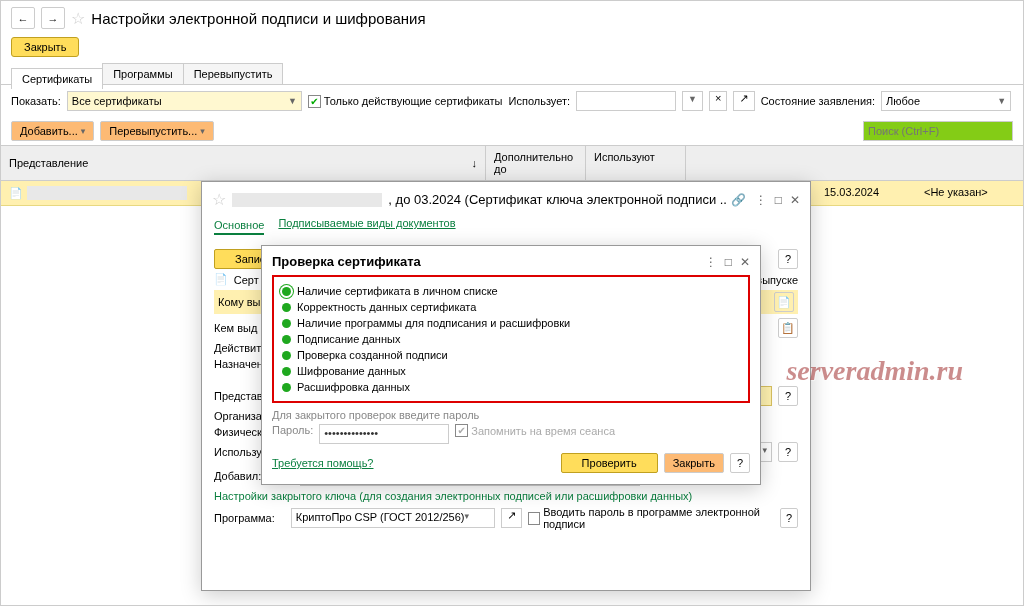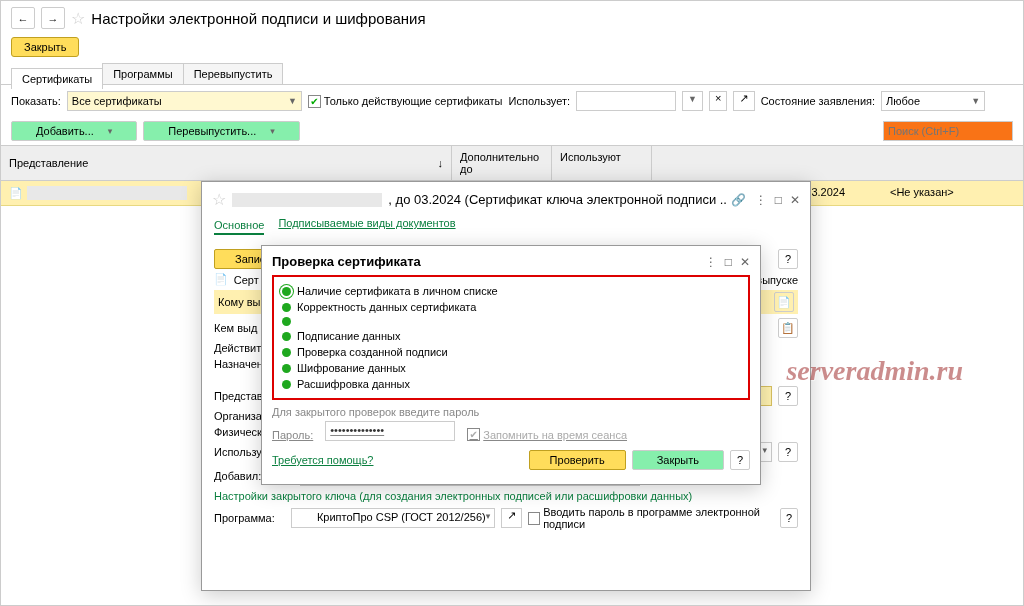--- a/index.html
+++ b/index.html
@@ -14,26 +14,26 @@
 .tab.active { background: #fff; position: relative; top: 5px; }
 .toolbar { display: flex; align-items: center; gap: 6px; padding: 6px 10px; }
 .label { white-space: nowrap; }
 .select-field { border: 1px solid #ccc; background: #fff; padding: 2px 4px; height: 20px; display: flex; align-items: center; justify-content: space-between; }
 .select-wide { width: 235px; background: #fff8d0; }
 .checkbox { display: flex; align-items: center; gap: 3px; }
 .check-mark { width: 13px; height: 13px; border: 1px solid #888; background: #fff; display: inline-flex; align-items: center; justify-content: center; color: #0a0; font-size: 10px; }
 .input-field { border: 1px solid #ccc; height: 20px; padding: 2px 4px; background: #fff; }
 .small-btn { border: 1px solid #ccc; height: 20px; padding: 0 5px; background: #fff; cursor: pointer; }
 .toolbar2 { display: flex; align-items: center; gap: 6px; padding: 4px 10px; justify-content: space-between; }
-.btn { border: 1px solid #ccc; background: #86efac; padding: 3px 24px; border-radius: 2px; cursor: pointer; display: flex; align-items: center; gap: 14px; }
+.btn { border: 1px solid #ccc; background: #fdba74; padding: 3px 8px; border-radius: 2px; cursor: pointer; display: flex; align-items: center; gap: 3px; }
 .table-header { display: flex; background: #eee; border-top: 1px solid #ccc; border-bottom: 1px solid #ccc; }
 .th { padding: 5px 8px; border-right: 1px solid #ccc; }
 .table-row { display: flex; background: #fff0b0; border-bottom: 1px solid #e8d880; }
 .td { padding: 5px 8px; }
-.col1 { width: 451px; display: flex; align-items: center; justify-content: space-between; }
+.col1 { width: 485px; display: flex; align-items: center; justify-content: space-between; }
 .col2 { width: 330px; }
 .col3 { width: 100px; }
 .col4 { width: 100px; }
 .dialog { position: absolute; background: #fff; border: 1px solid #999; box-shadow: 0 4px 20px rgba(0,0,0,0.2); }
 .dialog1 { left: 200px; top: 180px; width: 610px; height: 410px; }
 .dialog1-header { display: flex; align-items: center; gap: 6px; padding: 8px 10px; }
 .dialog1-title { font-size: 13px; flex: 1; white-space: nowrap; overflow: hidden; }
 .win-icons { display: flex; gap: 8px; color: #666; }
 .win-icons span { cursor: pointer; font-size: 12px; }
 .dialog1-tabs { display: flex; gap: 14px; padding: 0 12px 6px; }
@@ -48,21 +48,21 @@
 .help-icon { border: 1px solid #ccc; width: 20px; height: 20px; display: inline-flex; align-items: center; justify-content: center; border-radius: 2px; }
 .green-text { color: #0a7f3f; }
 .dialog2 { left: 260px; top: 244px; width: 500px; height: 240px; z-index: 10; }
 .dialog2-header { display: flex; justify-content: space-between; align-items: center; padding: 8px 10px 4px; }
 .dialog2-title { font-size: 13px; font-weight: bold; }
 .check-list { border: 2px solid #d00; padding: 6px 8px; margin: 2px 10px 6px; }
 .check-item { display: flex; align-items: center; gap: 6px; padding: 2px 0; }
 .green-dot { width: 9px; height: 9px; background: #1fa81f; border-radius: 50%; }
 .green-dot.sel { box-shadow: 0 0 0 2px #fff, 0 0 0 3px #1fa81f; }
 .pwd-section { padding: 0 10px; color: #888; }
-.pwd-row { display: flex; align-items: flex-end; gap: 12px; margin: 3px 0; text-decoration: underline; }
+.pwd-row { display: flex; align-items: flex-start; gap: 6px; margin: 3px 0; }
 .dialog2-footer { display: flex; justify-content: space-between; align-items: center; padding: 6px 10px; }
 .watermark { position: absolute; right: 60px; top: 354px; font-size: 28px; font-weight: bold; font-style: italic; color: rgba(140,0,0,0.45); text-shadow: 1px 1px 1px rgba(255,255,255,0.5); pointer-events: none; z-index: 20; font-family: 'Times New Roman', serif; }
 .drop-arrow { color: #666; font-size: 9px; }
 .redacted { background: #e8e8e8; display: inline-block; height: 14px; }
 </style>
 </head>
 <body>
 
 
 
@@ -89,38 +89,38 @@
   <div class="checkbox">
     <span class="check-mark">✔</span>
     <span>Только действующие сертификаты</span>
   </div>
   <span class="label">Использует:</span>
   <div class="input-field" style="width:100px"></div>
   <div class="small-btn"><span class="drop-arrow">▼</span></div>
   <div class="small-btn">×</div>
   <div class="small-btn">↗</div>
   <span class="label">Состояние заявления:</span>
-  <div class="select-field" style="width:104px">
+  <div class="select-field" style="width:130px">
     <span>Любое</span>
       <span class="drop-arrow">▼</span>
   </div>
 </div>
 
 <div class="toolbar2">
   <div style="display:flex;gap:6px">
     <div class="btn">
         <span>Добавить...</span> 
         <span class="drop-arrow">▾</span>
       </div>
     <div class="btn">
         <span>Перевыпустить...</span> 
         <span class="drop-arrow">▾</span>
       </div>
   </div>
-  <input class="input-field" style="width: 130px; background: #f97316;" placeholder="Поиск (Ctrl+F)">
+  <input class="input-field" style="width: 150px; background: #84cc16;" placeholder="Поиск (Ctrl+F)">
 </div>
 
 <div class="table-header">
   <div class="th col1">
       <span>Представление</span>
       <span>↓</span>
     </div>
   <div class="th col3">Дополнительно до</div>
   <div class="th col4">Используют</div>
 </div>
@@ -207,21 +207,21 @@
       <div class="input-field" style="width:340px;display:flex;justify-content:space-between">
         <span>&lt;Не указан&gt;</span>
           <span>↗</span>
         </div>
       </div>
     <div class="form-row">
         <span class="green-text">Настройки закрытого ключа (для создания электронных подписей или расшифровки данных)</span>
       </div>
     <div class="form-row">
         <span class="form-label">Программа:</span>
-      <div class="input-field" style="width:230px;display:flex;justify-content:flex-end">
+      <div class="input-field" style="width:230px;display:flex;justify-content:flex-start">
         <span>КриптоПро CSP (ГОСТ 2012/256)</span>
           <span class="drop-arrow">▾</span>
         </div>
       <span class="small-btn">↗</span>
       <div class="checkbox">
         <span class="check-mark" style="color:transparent">✔</span>
         <span>Вводить пароль в программе электронной подписи</span>
       </div>
       <span class="help-icon">?</span>
       </div>
@@ -242,20 +242,21 @@
     <div class="check-item">
         <span class="green-dot sel"></span>
         <span>Наличие сертификата в личном списке</span>
       </div>
     <div class="check-item">
         <span class="green-dot"></span>
         <span>Корректность данных сертификата</span>
       </div>
     <div class="check-item">
         <span class="green-dot"></span>
+        <span>Наличие программы для подписания и расшифровки</span>
       </div>
     <div class="check-item">
         <span class="green-dot"></span>
         <span>Подписание данных</span>
       </div>
     <div class="check-item">
         <span class="green-dot"></span>
         <span>Проверка созданной подписи</span>
       </div>
     <div class="check-item">

